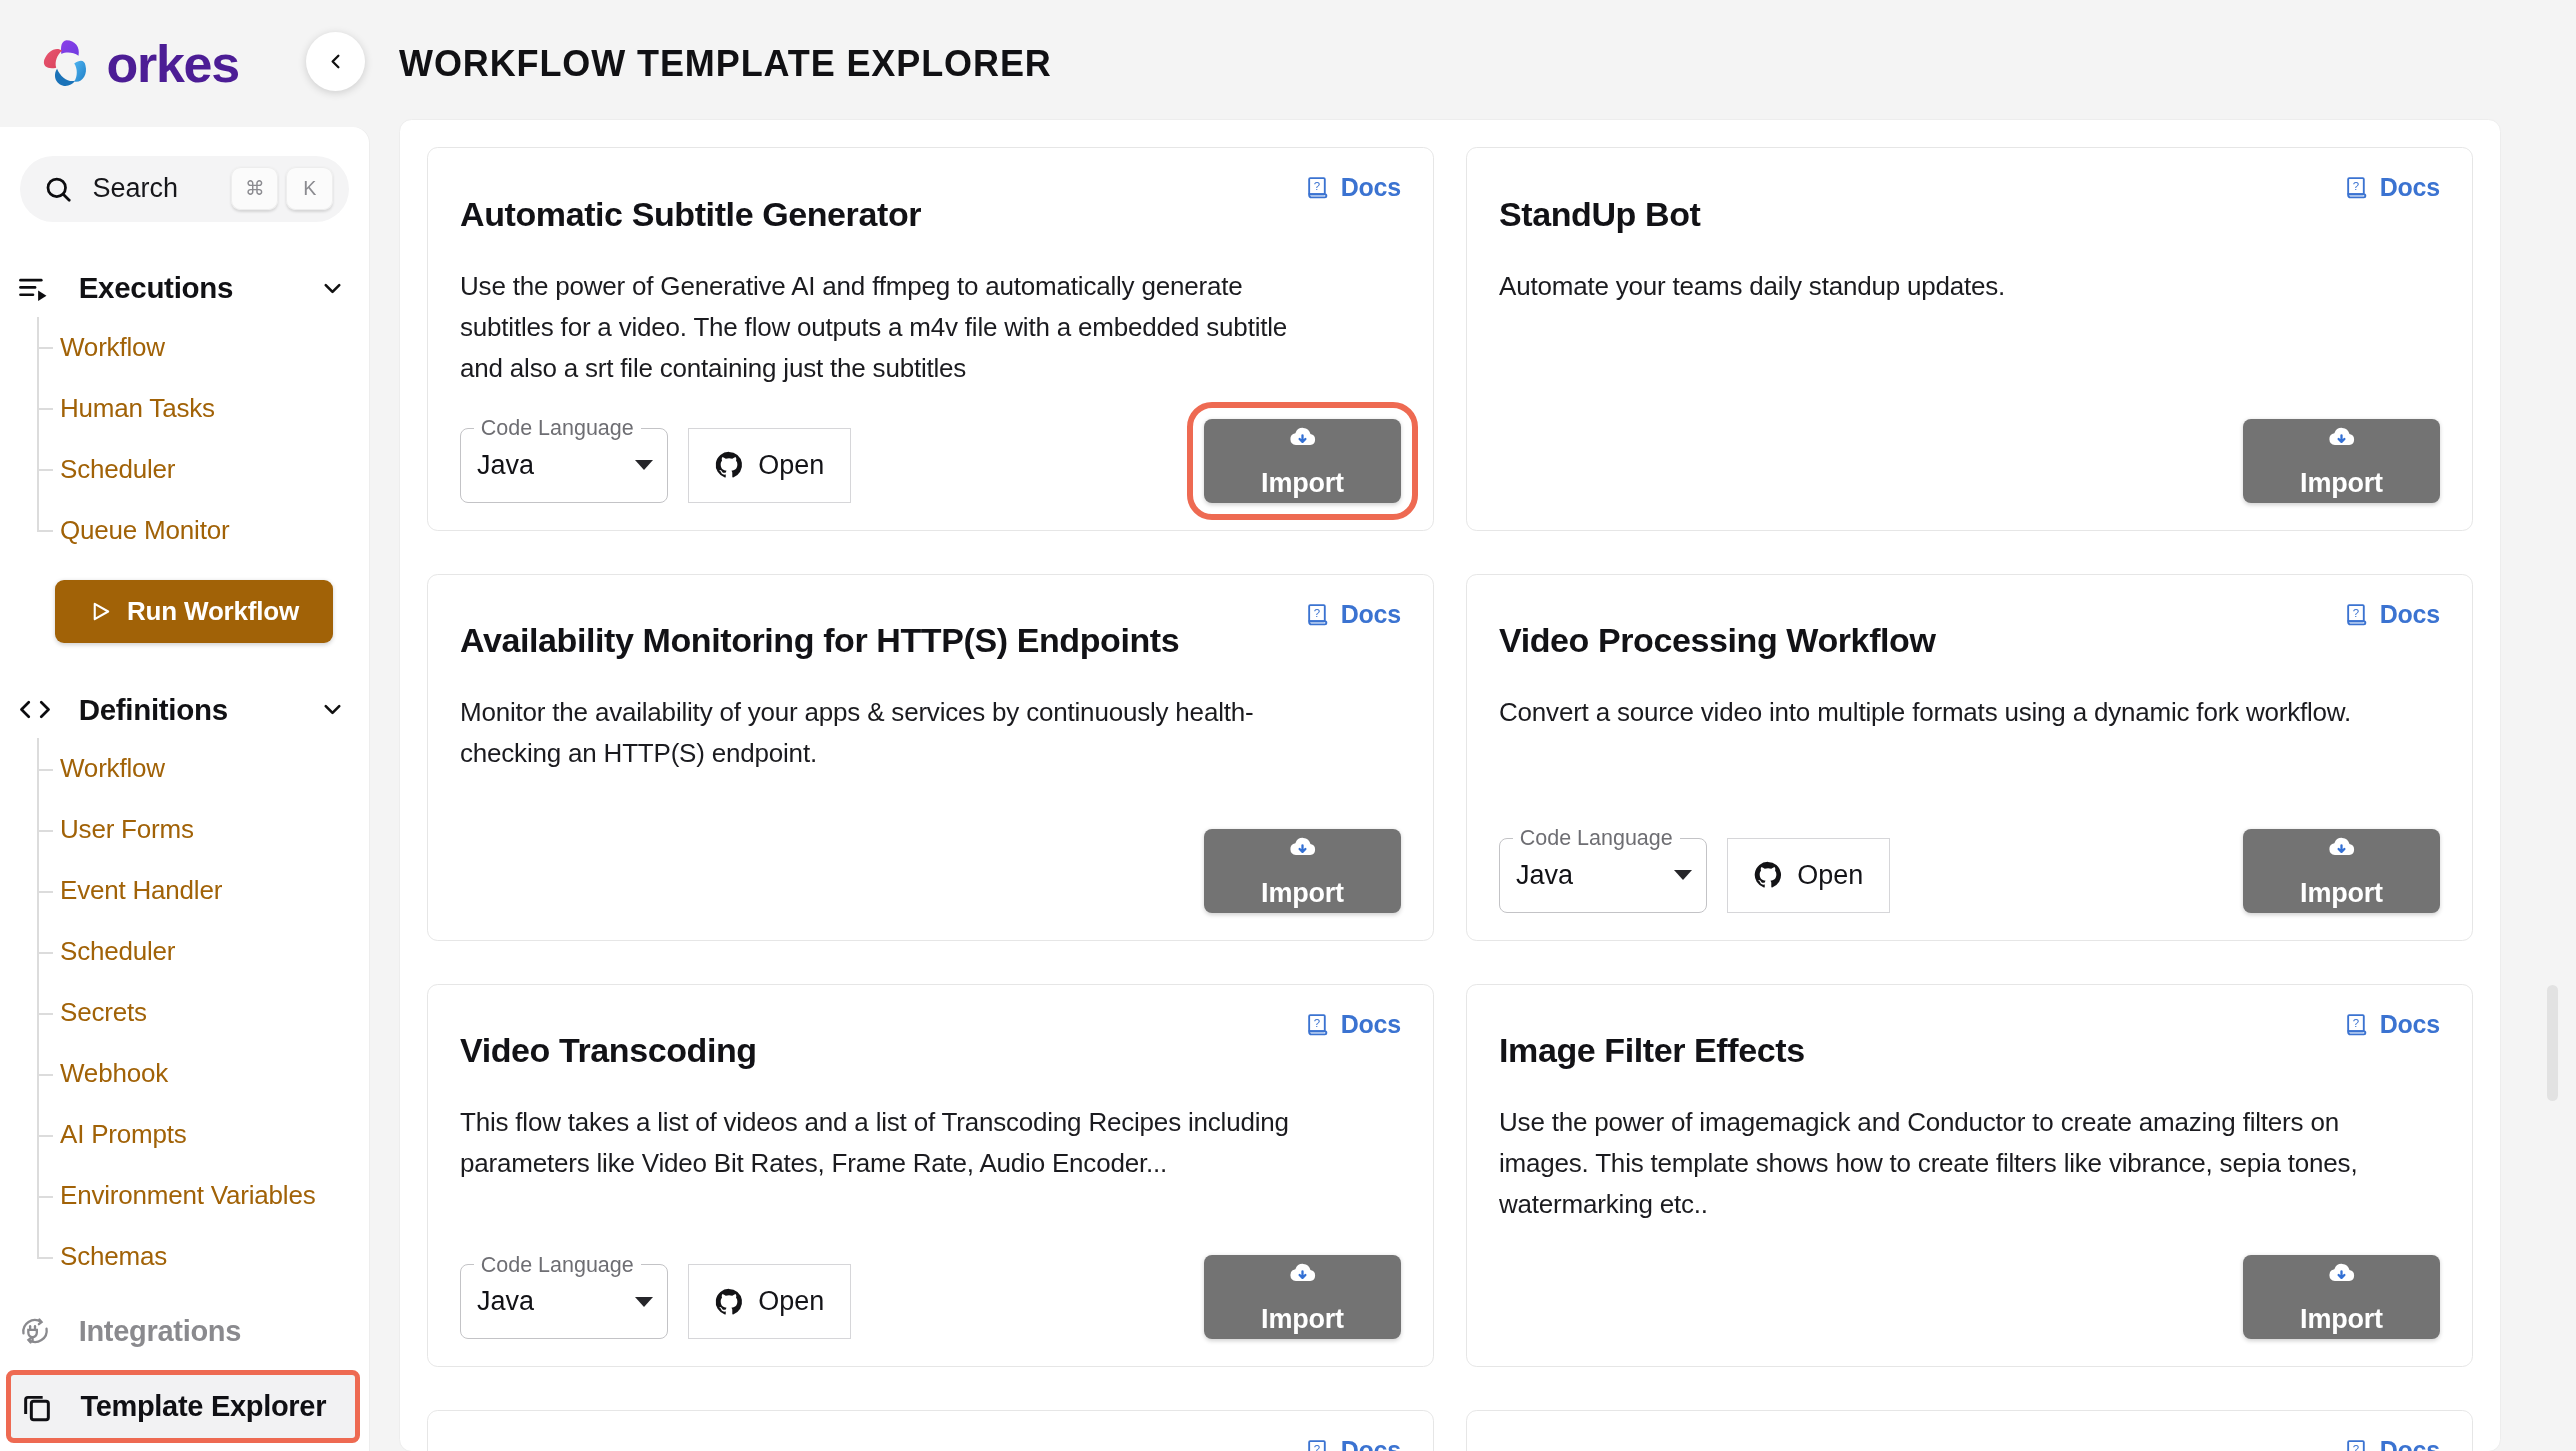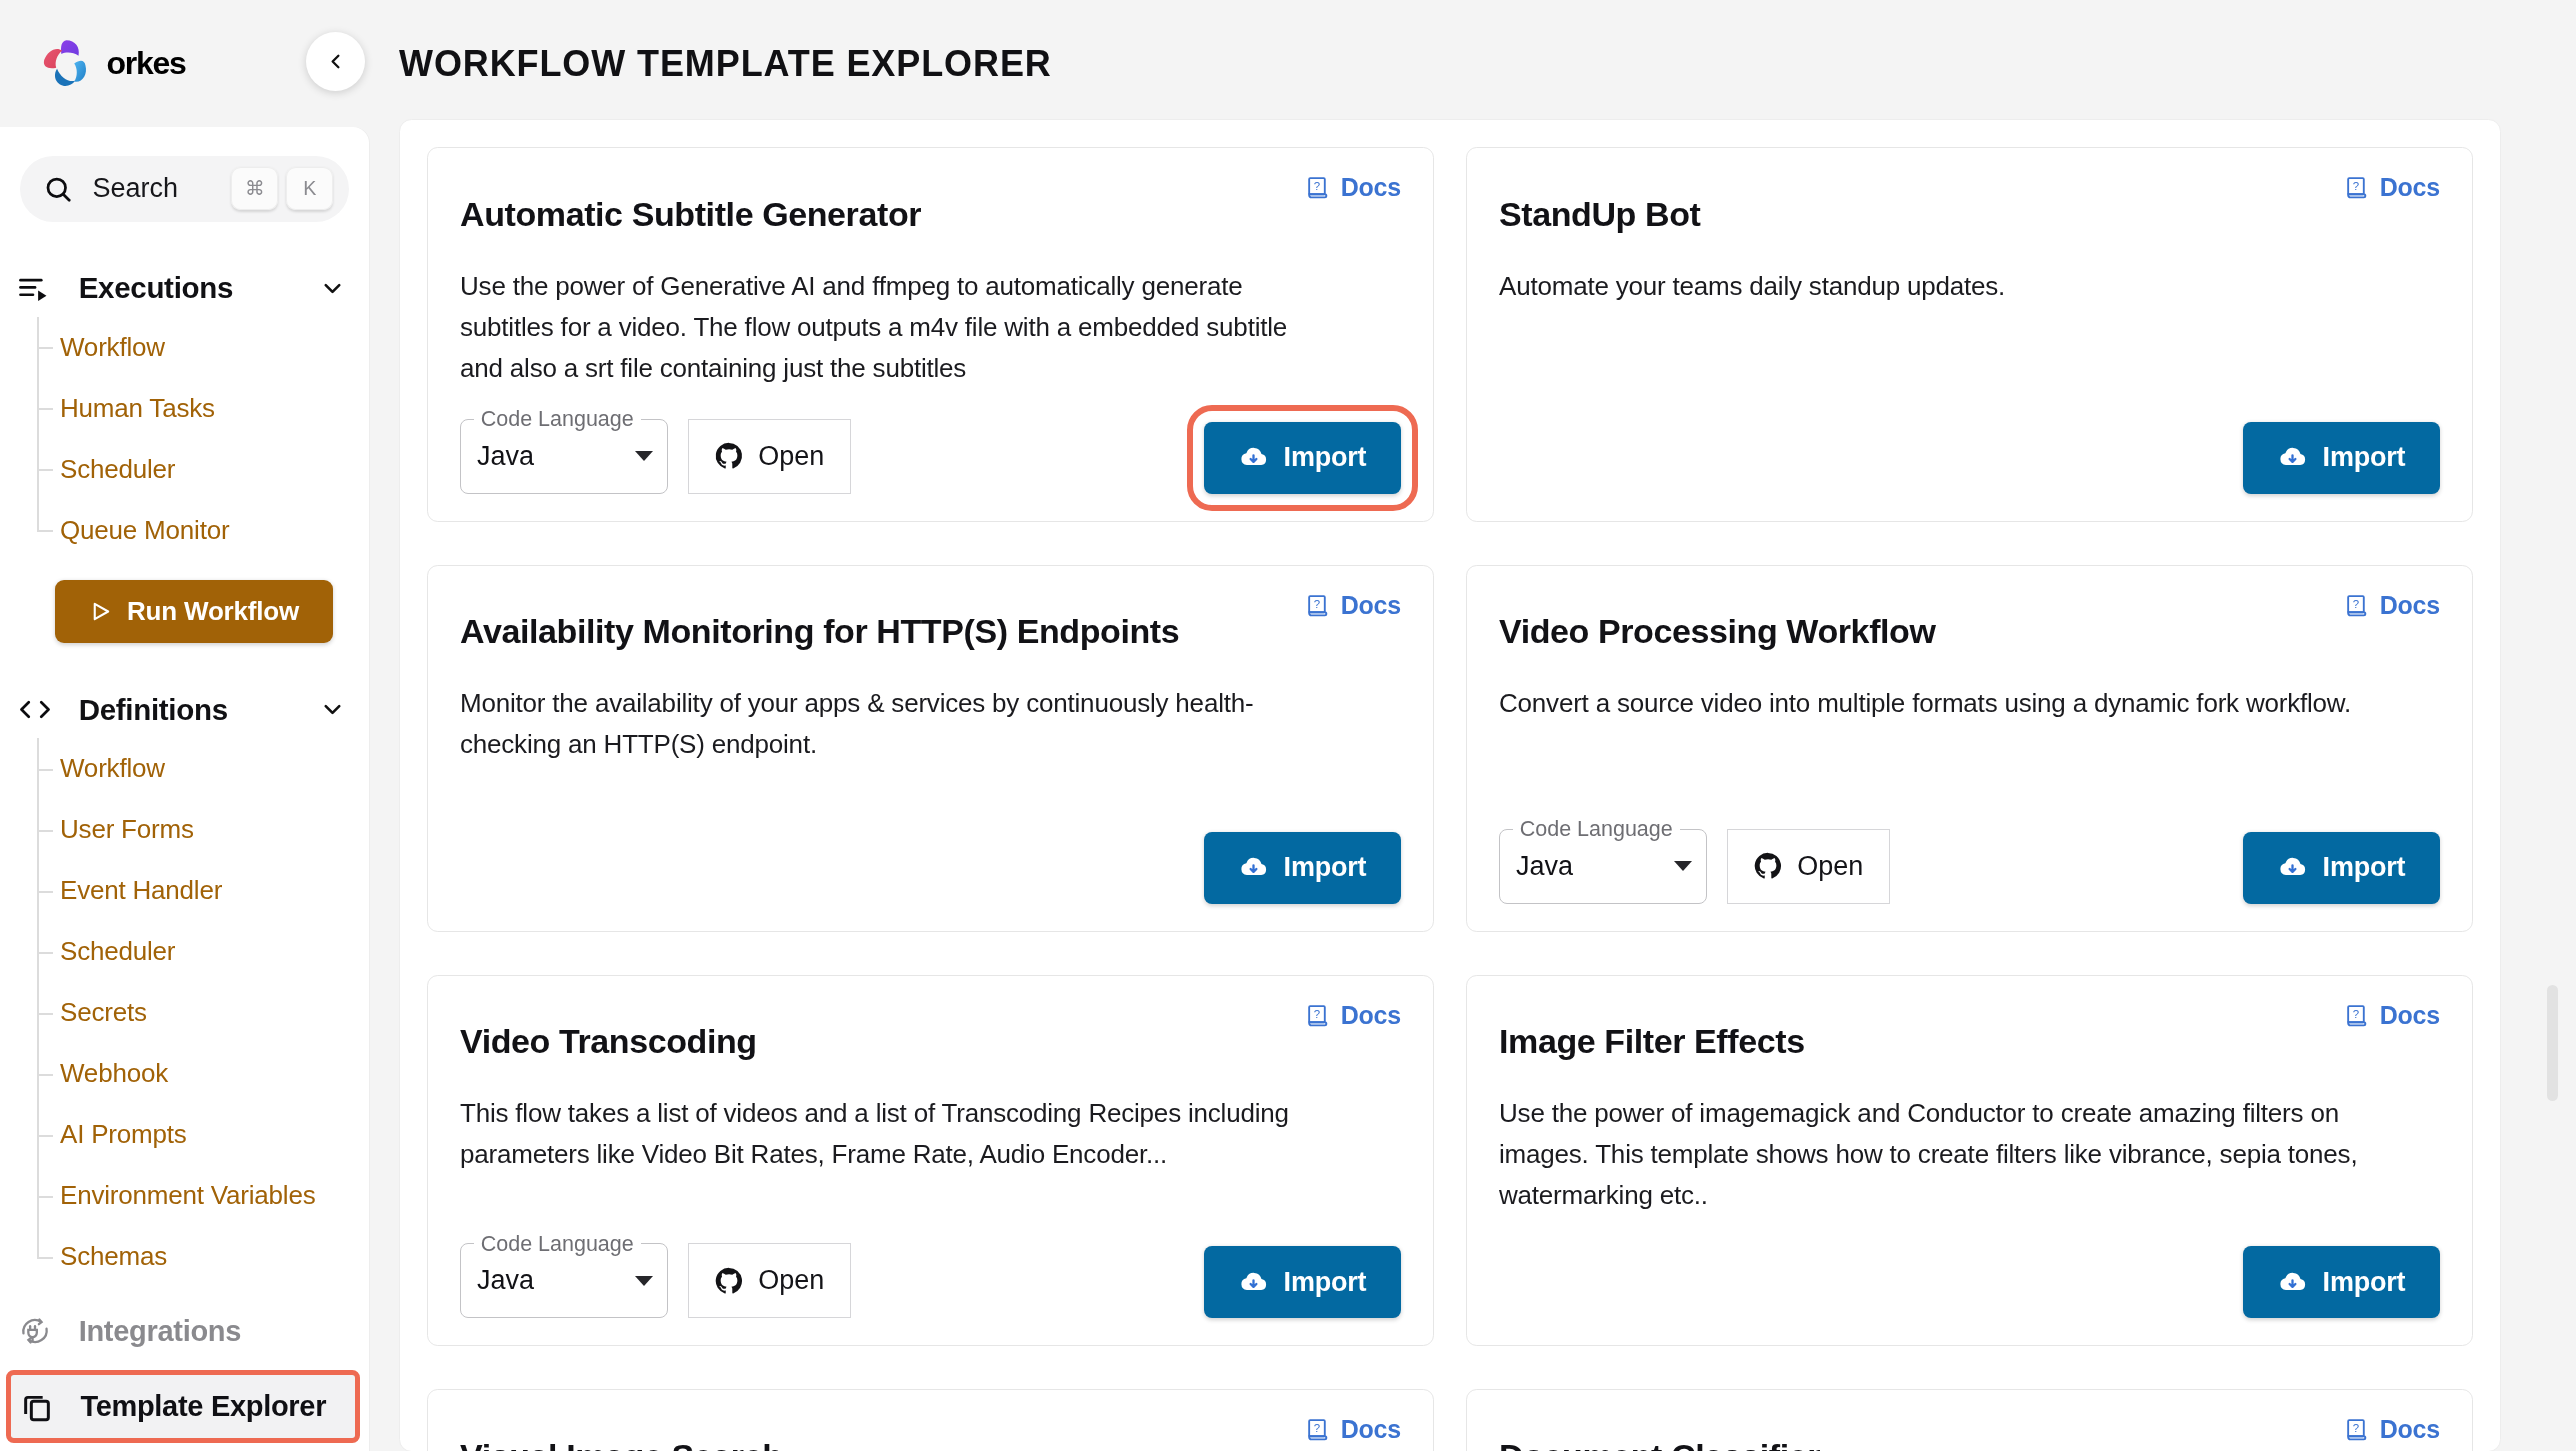--- a/index.html
+++ b/index.html
@@ -19,22 +19,22 @@
     position: relative;
   }
   .brand-row {
     height: 127px;
     display: flex; align-items: center;
     padding-left: 39px;
     position: relative;
   }
   .logo-mark { width: 55px; height: 55px; flex: 0 0 55px; }
   .brand-text {
-    font-size: 32px; font-weight: 700; letter-spacing: -1.3px;
-    color: #000000; margin-left: 12.5px;
+    font-size: 52px; font-weight: 700; letter-spacing: -1.3px;
+    color: #4c1d95; margin-left: 12.5px;
   }
   .collapse-btn {
     position: absolute; left: 306px; top: 32px;
     width: 59px; height: 59px; border-radius: 50%;
     background: #ffffff;
     box-shadow: 0 1.8px 8px rgba(0,0,0,0.16);
     display: flex; align-items: center; justify-content: center;
     cursor: pointer; z-index: 20;
   }
 
@@ -221,26 +221,27 @@
     height: 75px; min-width: 163px;
     border: 0.9px solid #d6d6d9;
     border-radius: 0;
     display: flex; align-items: center; justify-content: center;
     gap: 14.3px; padding: 0 23px;
     cursor: pointer; background: #fff;
   }
   .open-btn .ob-label { font-size: 27px; color: #141418; }
   .import-btn {
     margin-left: auto;
-    height: 72px; min-width: 197px;
-    background: #0369a1; border-radius: 8px;
+    height: 84px; min-width: 197px;
+    background: #737373; border-radius: 8px;
     display: flex; align-items: center; justify-content: center;
     gap: 16px; padding: 0 30px;
     cursor: pointer;
     box-shadow: 0 1.8px 4.5px rgba(0,0,0,.18);
+    flex-direction: column;
   }
   .import-btn .ib-label { color: #fff; font-size: 27px; font-weight: 700; letter-spacing: -0.2px; }
   .import-hl {
     outline: 6.3px solid #ee6a52;
     outline-offset: 11.6px;
     border-radius: 8px;
   }
   .scrollbar {
     position: absolute; right: 18px; top: 985px;
     width: 10.7px; height: 116px;

